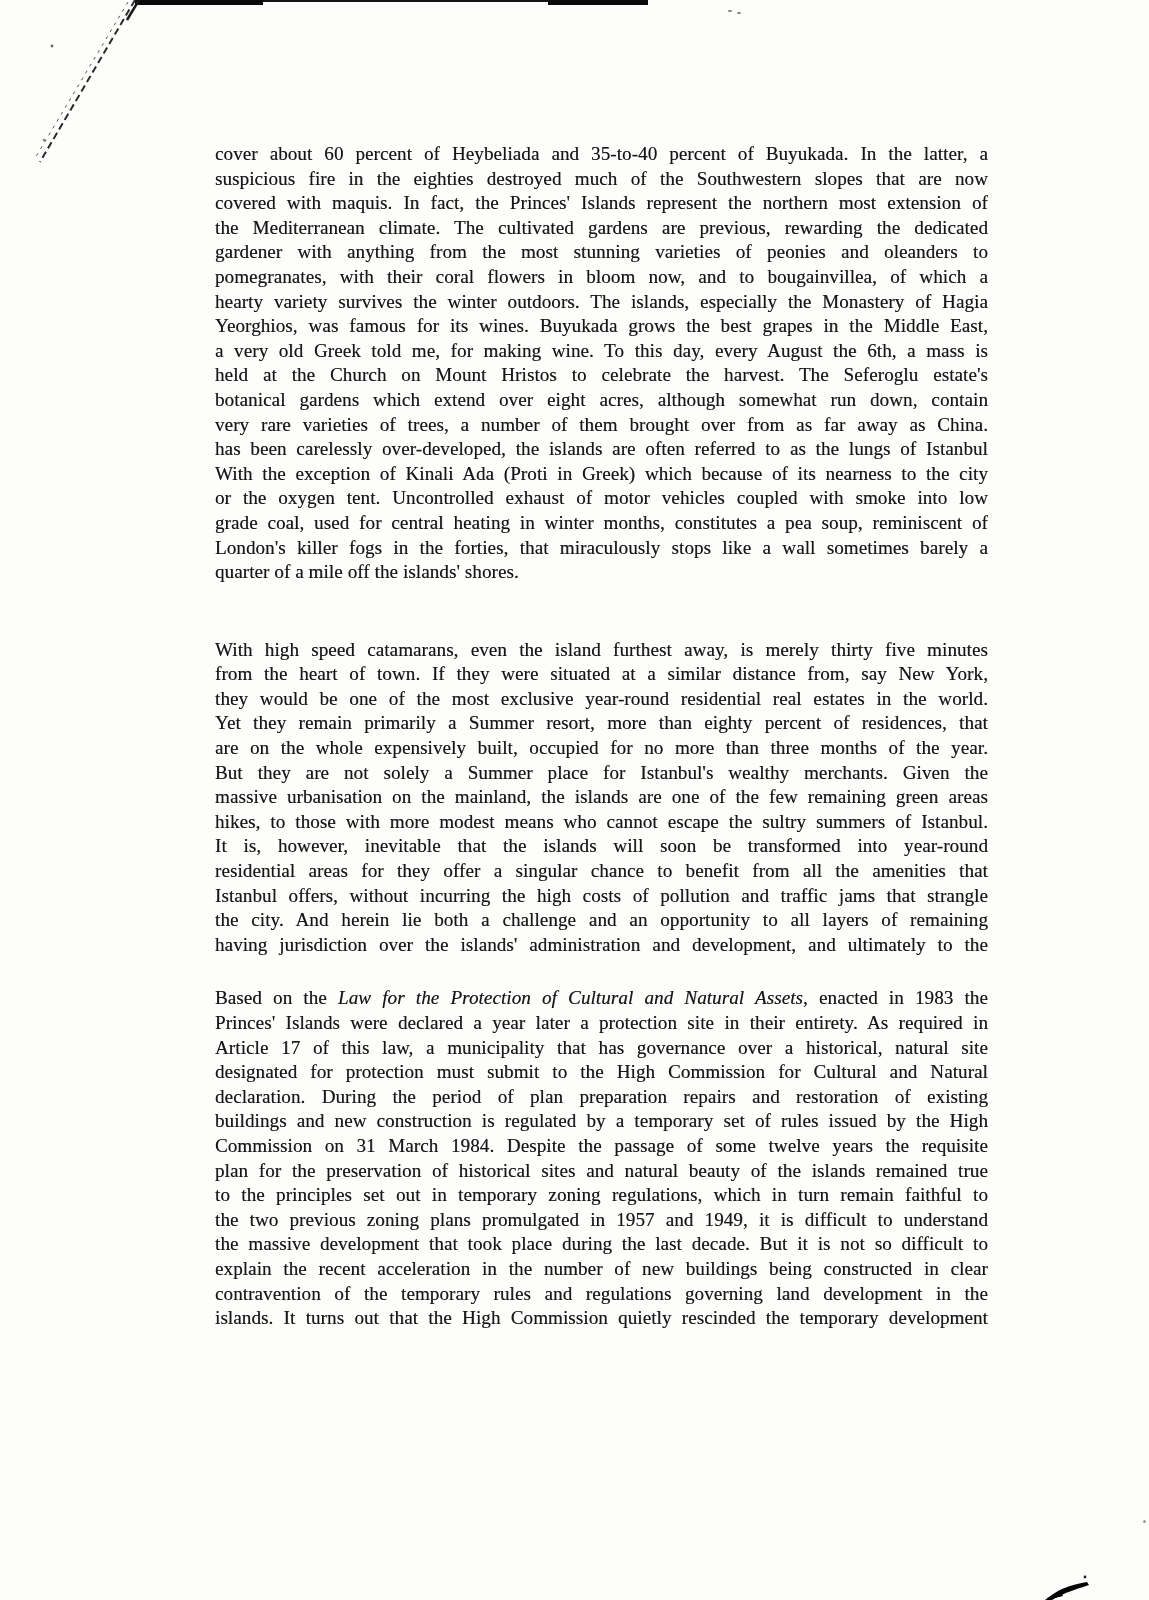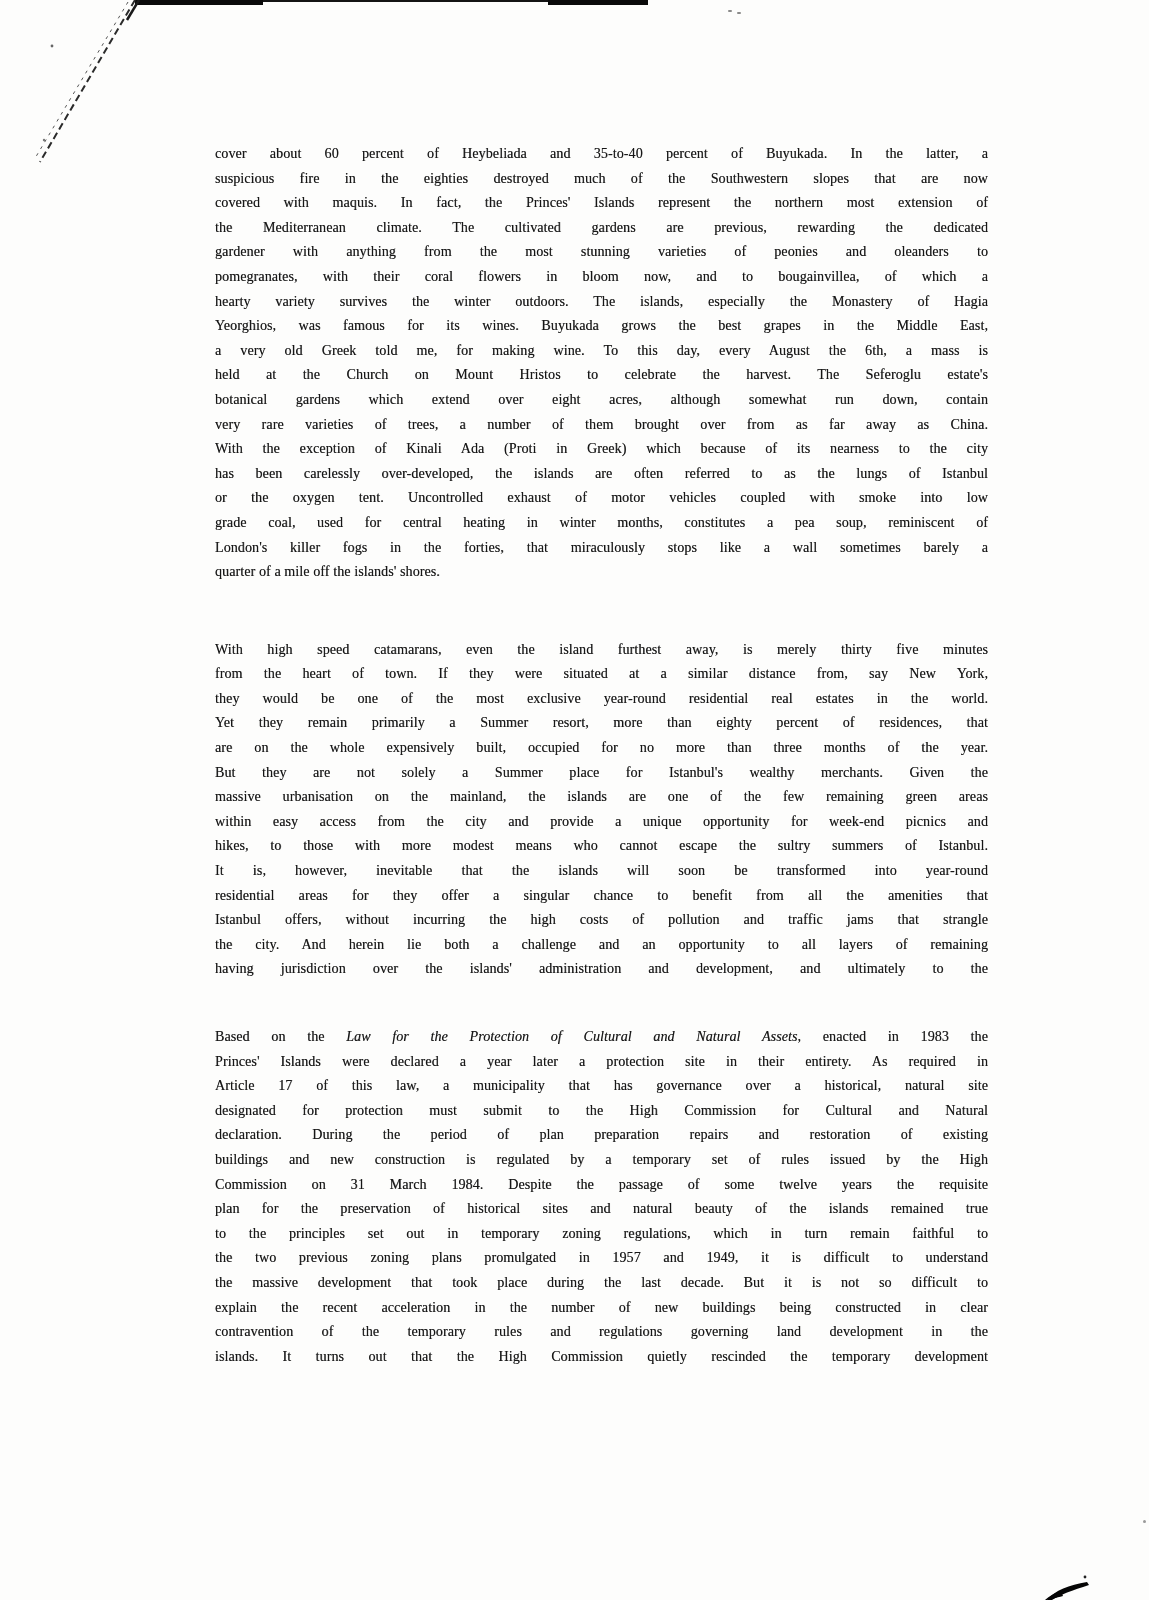--- a/index.html
+++ b/index.html
@@ -63,28 +63,28 @@
     width: 3px; height: 3px;
     background: #9a9a9a;
     border-radius: 50%;
   }
   
   .doc-body {
     position: absolute;
     left: 215px; top: 142px;
     width: 773px;
     color: #161616;
-    font-size: 14px;
+    font-size: 19px;
     line-height: 24.6px;
     letter-spacing: 0.1px;
     text-shadow: 0.3px 0.3px 0 rgba(20,20,20,0.55);
   }
   .paragraph { margin: 0; }
   .paragraph + .paragraph { margin-top: 53px; }
-  .paragraph:nth-child(3) { margin-top: 43px; }
+  .paragraph:nth-child(3) { margin-top: 29px; }
   .line {
     text-align: justify;
     text-align-last: justify;
   }
   .line.last {
     text-align: justify;
     text-align-last: left;
   }
   .italic { font-style: italic; }
 </style>
@@ -123,36 +123,35 @@
         <div class="line"><span>covered with maquis. In fact, the Princes' Islands represent the northern most extension of</span></div>
         <div class="line"><span>the Mediterranean climate. The cultivated gardens are previous, rewarding the dedicated</span></div>
         <div class="line"><span>gardener with anything from the most stunning varieties of peonies and oleanders to</span></div>
         <div class="line"><span>pomegranates, with their coral flowers in bloom now, and to bougainvillea, of which a</span></div>
         <div class="line"><span>hearty variety survives the winter outdoors. The islands, especially the Monastery of Hagia</span></div>
         <div class="line"><span>Yeorghios, was famous for its wines. Buyukada grows the best grapes in the Middle East,</span></div>
         <div class="line"><span>a very old Greek told me,  for making wine. To this day, every August the 6th, a mass is</span></div>
         <div class="line"><span>held at the Church on Mount Hristos to celebrate the harvest. The Seferoglu estate's</span></div>
         <div class="line"><span>botanical gardens which extend over eight acres, although somewhat run down, contain</span></div>
         <div class="line"><span>very rare varieties of trees, a number of them brought over from as far away as China.</span></div>
+        <div class="line"><span>has been carelessly over-developed, the islands are often referred to as the lungs of Istanbul</span></div>
         <div class="line"><span>With the exception of Kinali Ada (Proti in Greek) which because of its nearness to the city</span></div>
-        <div class="line"><span>has been carelessly over-developed, the islands are often referred to as the lungs of Istanbul</span></div>
         <div class="line"><span>or the oxygen tent. Uncontrolled exhaust of motor vehicles coupled with smoke into low</span></div>
         <div class="line"><span>grade coal, used for central heating in winter months, constitutes a pea soup, reminiscent of</span></div>
         <div class="line"><span>London's killer fogs in the forties, that miraculously stops like a wall sometimes barely a</span></div>
         <div class="line last"><span>quarter of a mile off the islands' shores.</span></div>
       </div>
       <div class="paragraph">
         <div class="line"><span>With high speed catamarans, even the island furthest away, is merely thirty five minutes</span></div>
         <div class="line"><span>from the heart of town. If they were situated at a similar distance from, say New York,</span></div>
         <div class="line"><span>they would be one of the most exclusive year-round residential real estates in the world.</span></div>
         <div class="line"><span>Yet they remain primarily a Summer resort, more than eighty percent of residences, that</span></div>
         <div class="line"><span>are on the whole expensively built, occupied for no more than three months of the year.</span></div>
         <div class="line"><span>But they are not solely a Summer place for Istanbul's wealthy merchants. Given the</span></div>
         <div class="line"><span>massive urbanisation on the mainland, the islands are one of the few remaining green areas</span></div>
-        <div class="line"><span>within easy access from the city and provide a unique opportunity for week-end picnics and</span></div>
         <div class="line"><span>hikes, to those with more modest means who cannot escape the sultry summers of Istanbul.</span></div>
         <div class="line"><span>It is, however, inevitable that the islands will soon be transformed into year-round</span></div>
         <div class="line"><span>residential areas for they offer a singular chance to benefit from all the amenities that</span></div>
         <div class="line"><span>Istanbul offers, without incurring the high costs of pollution and traffic jams that strangle</span></div>
         <div class="line"><span>the city. And herein lie both a challenge and an opportunity to all layers of remaining</span></div>
         <div class="line"><span>having jurisdiction over the islands' administration and development, and ultimately to the</span></div>
       </div>
       <div class="paragraph">
         <div class="line"><span>Based on the </span><span class="italic">Law for the Protection of Cultural and Natural Assets</span><span>, enacted in 1983 the</span></div>
         <div class="line"><span>Princes' Islands were declared a year later a protection site in their entirety. As required in</span></div>

